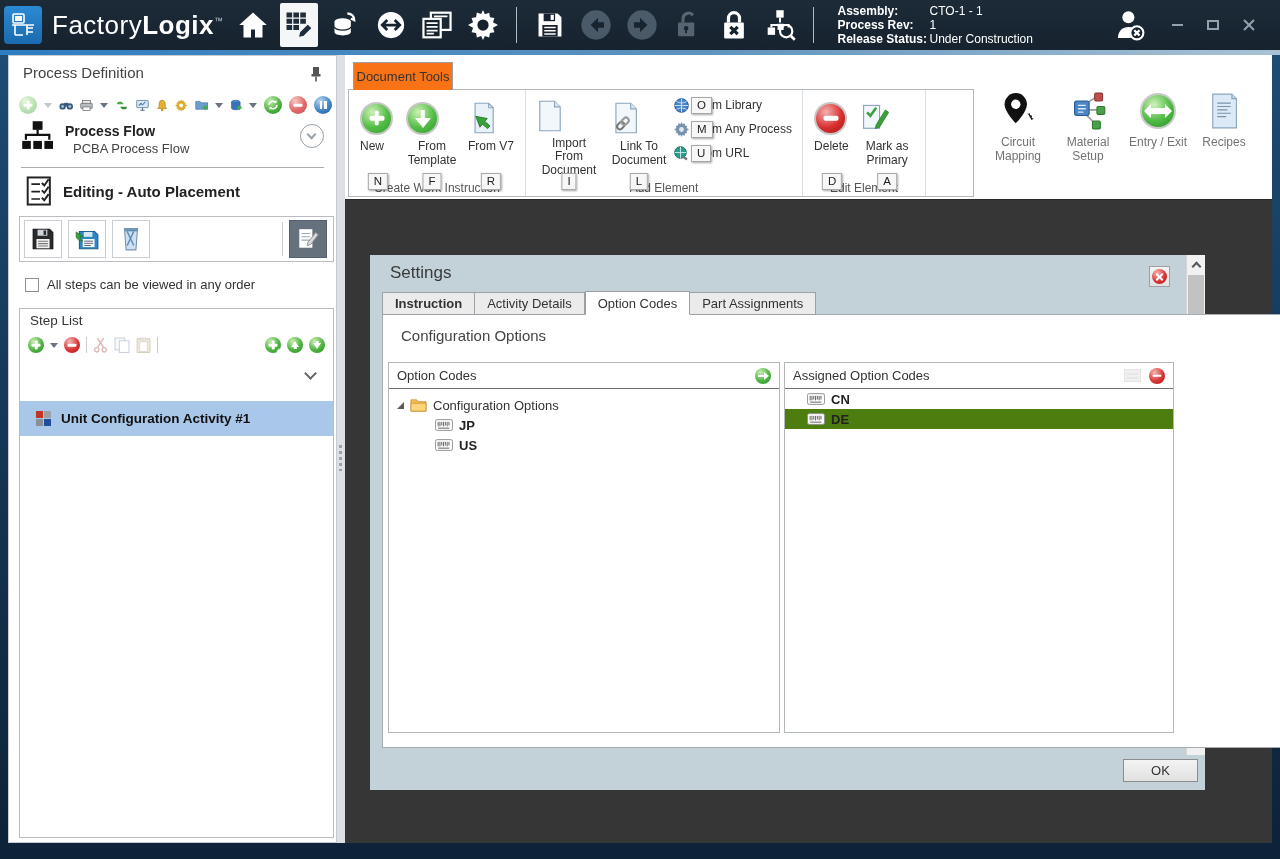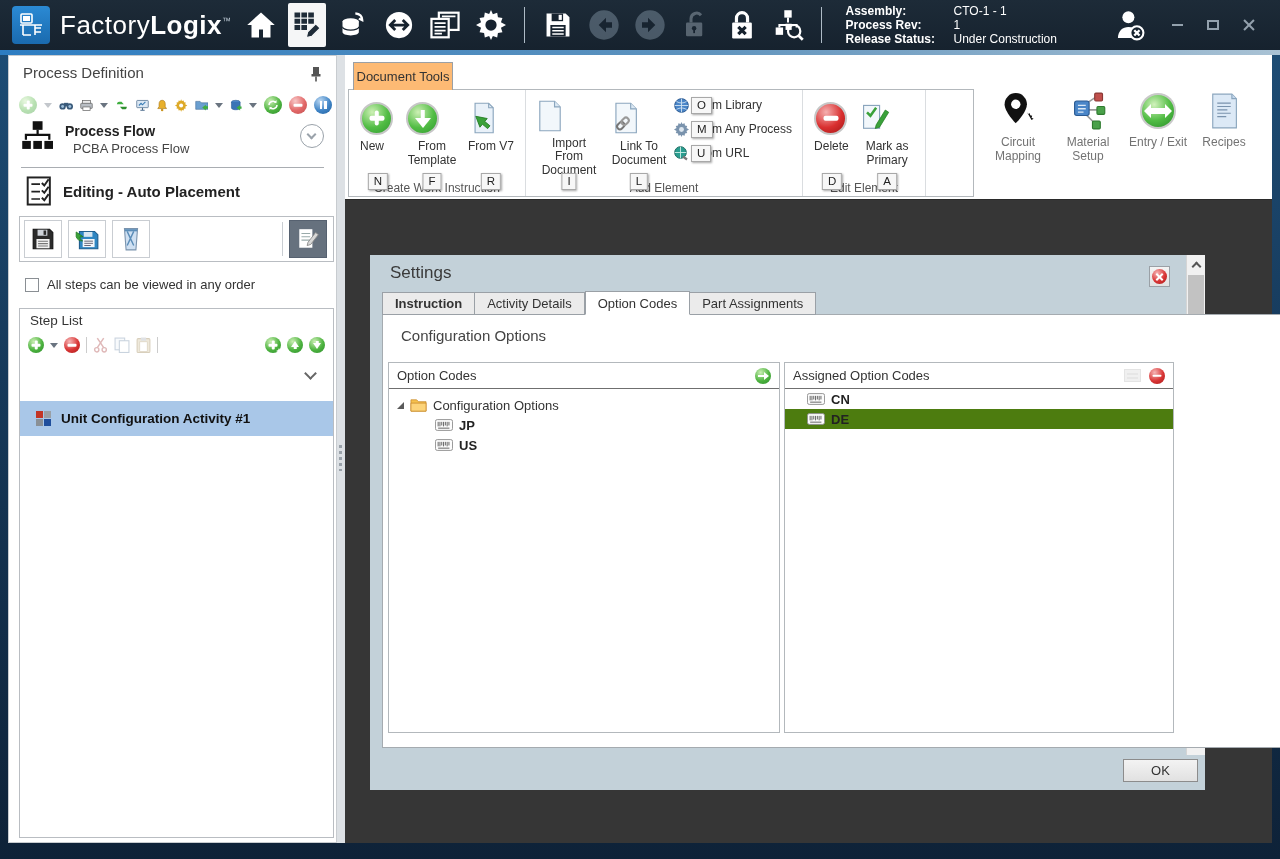--- a/index.html
+++ b/index.html
@@ -1,34 +1,34 @@
 <!DOCTYPE html>
 <html><head>
 <meta charset="utf-8">
 <style>
   * { box-sizing: border-box; margin: 0; padding: 0; }
   html,body { width:1280px; height:859px; overflow:hidden; font-family:"Liberation Sans",sans-serif; background:#0e2238; }
   .win { position:relative; width:1280px; height:859px; }
 
   
   .titlebar { position:absolute; top:0; left:0; width:1280px; height:50px;
-    background:linear-gradient(#1d2b38,#16222e); display:flex; align-items:center; padding-left:12px; }
+    background:linear-gradient(#1d2b38,#16222e); display:flex; align-items:center; padding-left:4px; }
   .accentline { position:absolute; top:50px; left:0; width:1280px; height:5px;
     background:linear-gradient(to right,#2d7dc2,#5f93bd 55%,#a9c2d4); }
   .logo { width:38px; height:38px; background:linear-gradient(#2b8ad4,#1a6aae); border-radius:4px;
     display:flex; align-items:center; justify-content:center; flex:none; }
   .brand { color:#fff; font-size:26px; margin:0 6px 0 10px; white-space:nowrap; letter-spacing:.5px; }
   .brand .bold { font-weight:bold; }
   .brand sup { font-size:9px; color:#b9c6d1; }
   .tb-ic { width:38px; height:44px; display:flex; align-items:center; justify-content:center; margin:0 4px; flex:none; }
   .tb-ic.sel { background:#f5f6f7; border-radius:2px; }
   .tb-ic.dim svg { opacity:.42; }
   .tb-sep { width:1px; height:36px; background:#aebbc6; margin:0 10px; flex:none; }
   .tb-info { margin-left:14px; font-size:12px; color:#fff; line-height:14px; flex:none; }
-  .tb-info .row { display:flex;gap:16px; }
+  .tb-info .row { display:flex; }
   .tb-info .lbl { font-weight:bold; width:92px; }
   .tb-right { margin-left:auto; display:flex; align-items:center; padding-right:18px; }
   .winbtn { width:26px; height:26px; display:flex; align-items:center; justify-content:center; margin-left:10px; }
   .minbar { width:11px; height:2px; background:#93a1ad; }
   .maxbox { width:12px; height:10px; border:2px solid #93a1ad; }
   .xwrap { position:relative; width:14px; height:14px; }
   .xwrap i { position:absolute; left:0; top:6px; width:14px; height:2px; background:#93a1ad; }
   .xwrap i:first-child { transform:rotate(45deg); } .xwrap i:last-child { transform:rotate(-45deg); }
 
   
@@ -91,21 +91,21 @@
   .sl-drop { position:absolute; top:49px; left:10px; width:250px; height:35px; border:1px solid #9aa0a6; background:#fff;
     display:flex; align-items:center; padding-left:10px; font-size:15px; color:#222; }
   .sl-chev { position:absolute; top:60px; right:18px; width:9px; height:9px; border-right:2px solid #666; border-bottom:2px solid #666; transform:rotate(45deg); }
   .sl-selrow { position:absolute; top:92px; left:0; right:0; height:35px; background:#a9c7e8; display:flex; align-items:center; gap:10px; padding-left:16px; }
   .sl-selrow .txt { font-size:13.5px; font-weight:bold; color:#111; }
   .quad { width:15px; height:15px; display:grid; grid-template-columns:7px 7px; grid-template-rows:7px 7px; gap:1px; }
   .quad i:nth-child(1){background:#c23526;} .quad i:nth-child(2){background:#9aa0a6;}
   .quad i:nth-child(3){background:#8a9096;} .quad i:nth-child(4){background:#1f4e9c;}
 
   
-  .doctab { position:absolute; left:8px; top:7px; width:100px; height:28px; background:#fdba74;
+  .doctab { position:absolute; left:8px; top:7px; width:100px; height:28px; background:#f97316;
     border:1px solid #9aa0a6; border-bottom:none; z-index:2; display:flex; align-items:center; justify-content:center;
     font-size:13px; color:#333; }
   .ribbonbox { position:absolute; left:3px; top:34px; width:626px; height:108px; border:1px solid #b3b8bc; background:#fff; display:flex; }
   .rgroup { position:relative; display:flex; border-right:1px solid #dadde0; padding:4px 6px 18px 6px; }
   .rgroup:last-child { border-right:none; }
   .rgroup-label { position:absolute; bottom:1px; left:0; right:0; text-align:center; font-size:12px; color:#555; white-space:nowrap; }
   .rbtn { position:relative; display:flex; flex-direction:column; align-items:flex-start; padding:4px 5px 0 5px; min-width:46px; }
   .rbtn .icw { height:40px; display:flex; align-items:center; justify-content:center; }
   .rbtn .lab { font-size:12px; color:#333; text-align:center; line-height:1.15; margin-top:2px; }
   .bigc { width:33px; height:33px; border-radius:50%; border:2px solid #c6c6c6; position:relative; }

